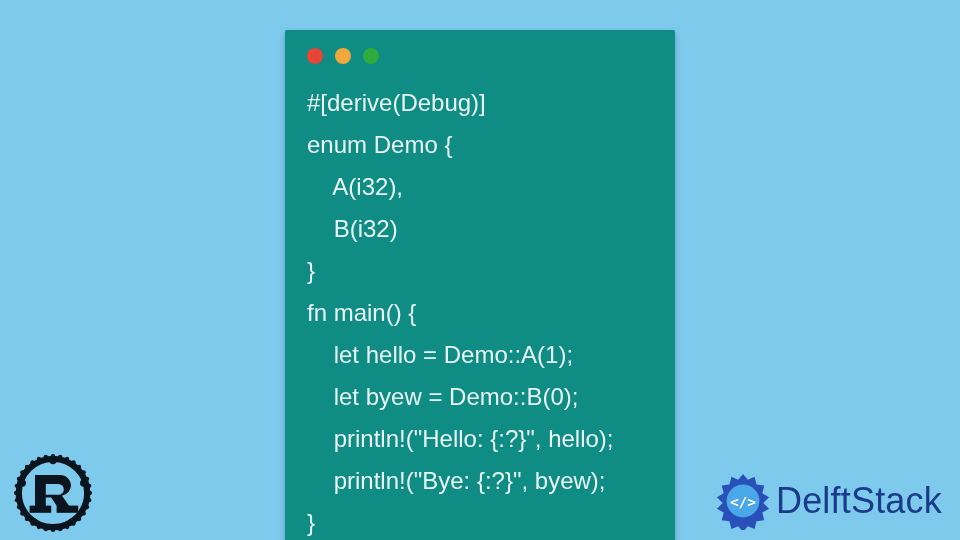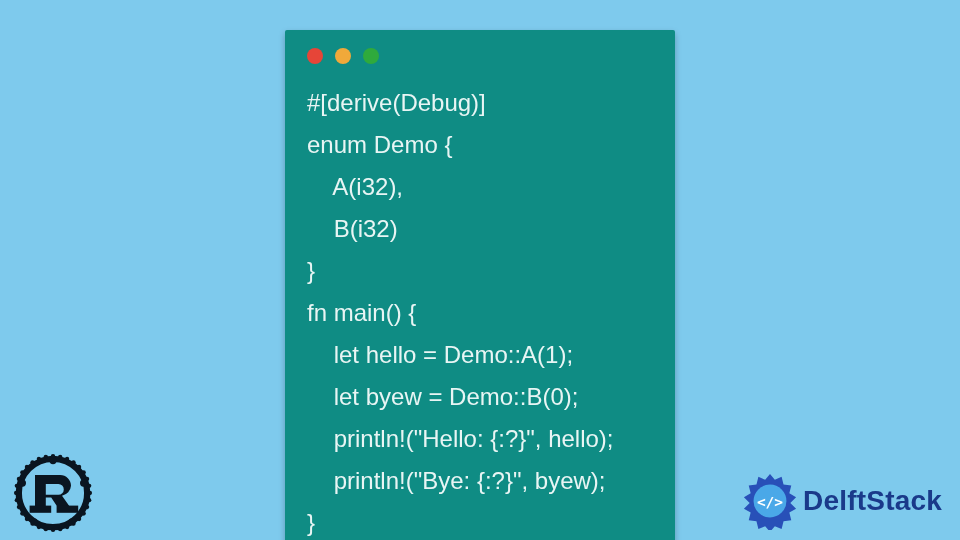--- a/index.html
+++ b/index.html
@@ -51,23 +51,23 @@
   .delft-logo {
     position: absolute;
     right: 18px;
     bottom: 10px;
     display: flex;
     align-items: center;
     gap: 4px;
   }
   .delft-mark { width: 58px; height: 58px; }
   .delft-text {
-    font-size: 28px;
+    font-size: 36px;
     color: #1a3a8a;
-    font-weight: 700;
+    font-weight: 400;
     letter-spacing: 0.2px;
   }
 </style>
 </head>
 <body>
 
 <div class="code-window">
   <div class="traffic-lights">
     <span class="dot red"></span>
     <span class="dot yellow"></span>

